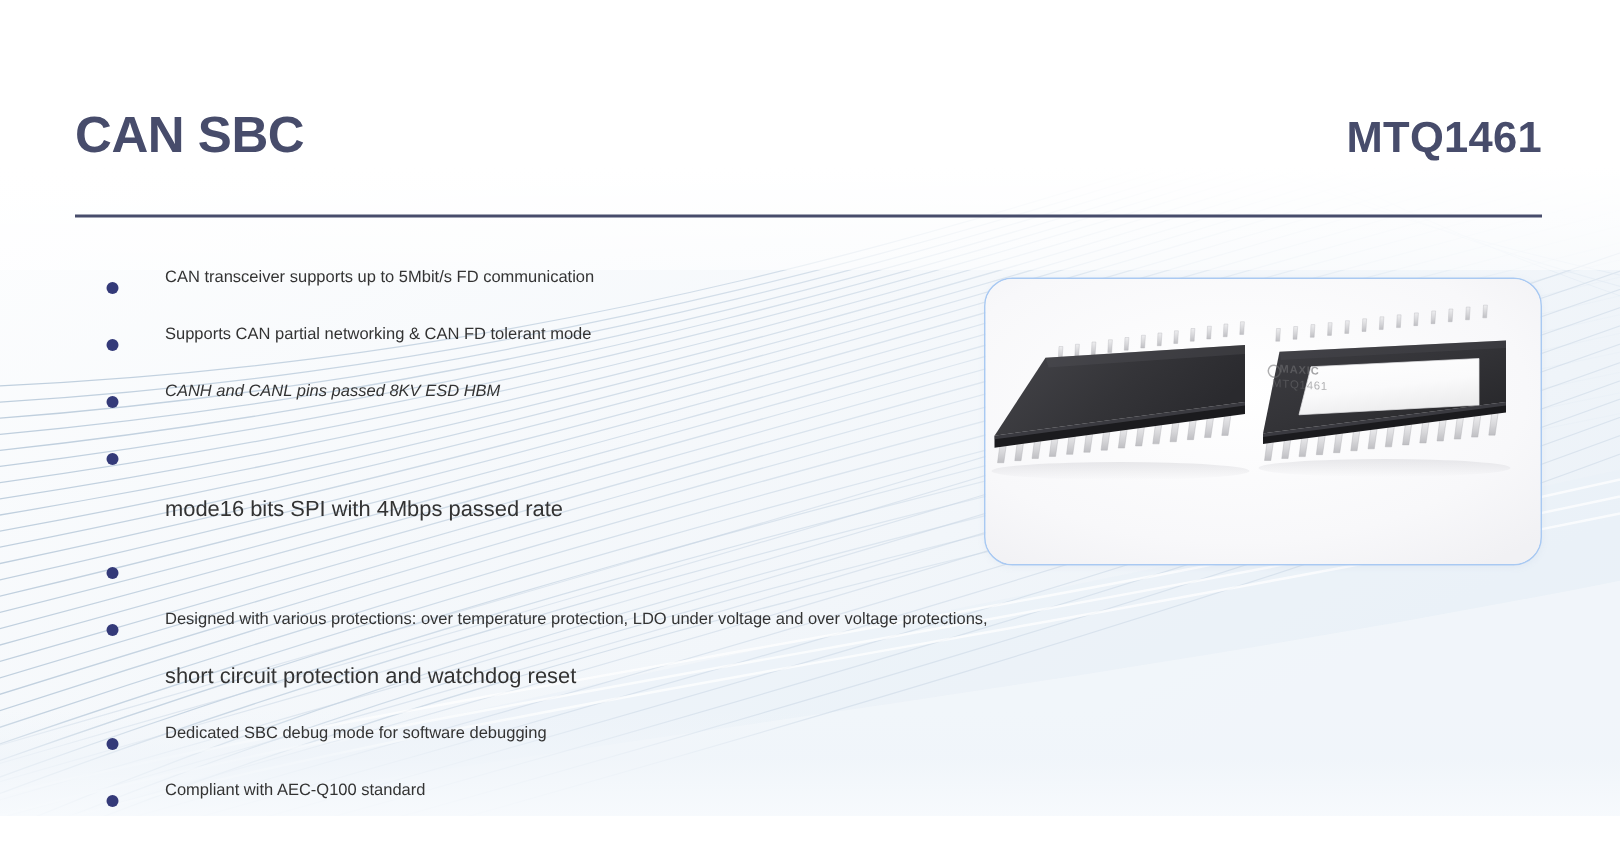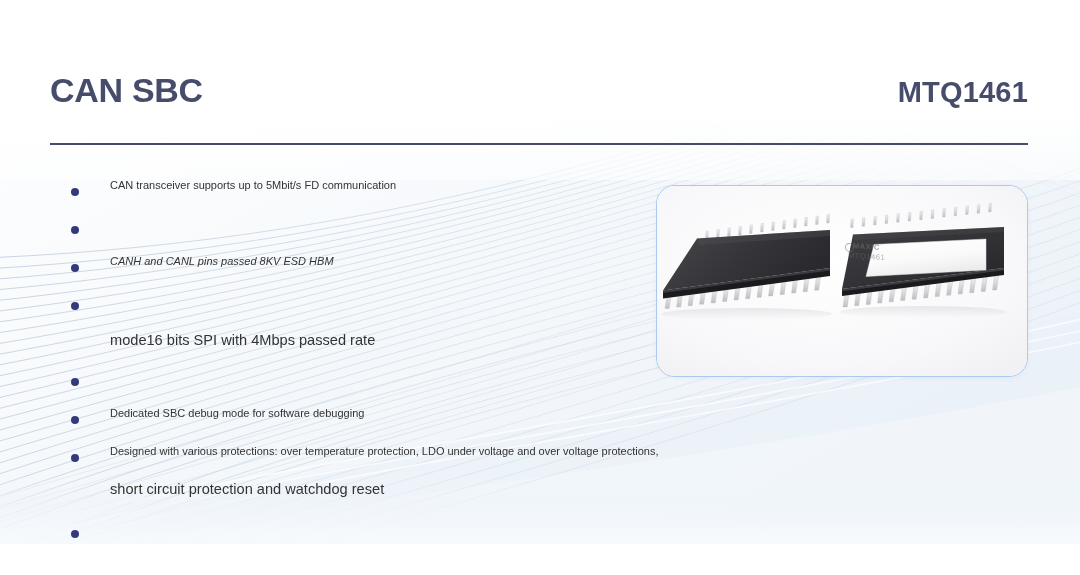--- a/index.html
+++ b/index.html
@@ -288,49 +288,51 @@
 
   <div class="bullets">
 
     <div class="bullet-row" style="height:38px;">
       <span class="bullet-dot"></span>
       <span class="bullet-text">CAN transceiver supports up to 5Mbit/s FD communication</span>
     </div>
 
     <div class="bullet-row" style="height:38px;">
       <span class="bullet-dot"></span>
+      <span class="bullet-text">Supports CAN partial networking &amp; CAN FD tolerant mode</span>
     </div>
 
     <div class="bullet-row" style="height:38px;font-style:italic;">
       <span class="bullet-dot"></span>
       <span class="bullet-text">CANH and CANL pins passed 8KV ESD HBM</span>
     </div>
 
     <div class="bullet-row" style="height:76px;">
       <span class="bullet-dot"></span>
       <span class="bullet-cont" style="top:41px;">mode16 bits SPI with 4Mbps passed rate</span>
     </div>
 
     <div class="bullet-row" style="height:38px;">
       <span class="bullet-dot"></span>
-    </div>
-
-    <div class="bullet-row" style="height:38px;">
-      <span class="bullet-dot"></span>
-      <span class="bullet-text">Dedicated SBC debug mode for software debugging</span>
     </div>
 
     <div class="bullet-row" style="height:76px;">
       <span class="bullet-dot"></span>
       <span class="bullet-text">Designed with various protections: over temperature protection, LDO under voltage and over voltage protections,</span>
       <span class="bullet-cont" style="top:38px;">short circuit protection and watchdog reset</span>
     </div>
 
     <div class="bullet-row" style="height:38px;">
       <span class="bullet-dot"></span>
+      <span class="bullet-text">Dedicated SBC debug mode for software debugging</span>
+    </div>
+
+    <div class="bullet-row" style="height:38px;">
+      <span class="bullet-dot"></span>
+      <span class="bullet-text">Compliant with AEC-Q100 standard</span>
     </div>
 
   </div>
 
   <div class="product-frame">
     <svg class="chips-svg" viewBox="0 0 370 190">
       <defs>
         <linearGradient id="bodyA" x1="0" y1="0" x2="1" y2="1">
           <stop offset="0%" stop-color="#3a3a3e"></stop>
           <stop offset="45%" stop-color="#303034"></stop>

